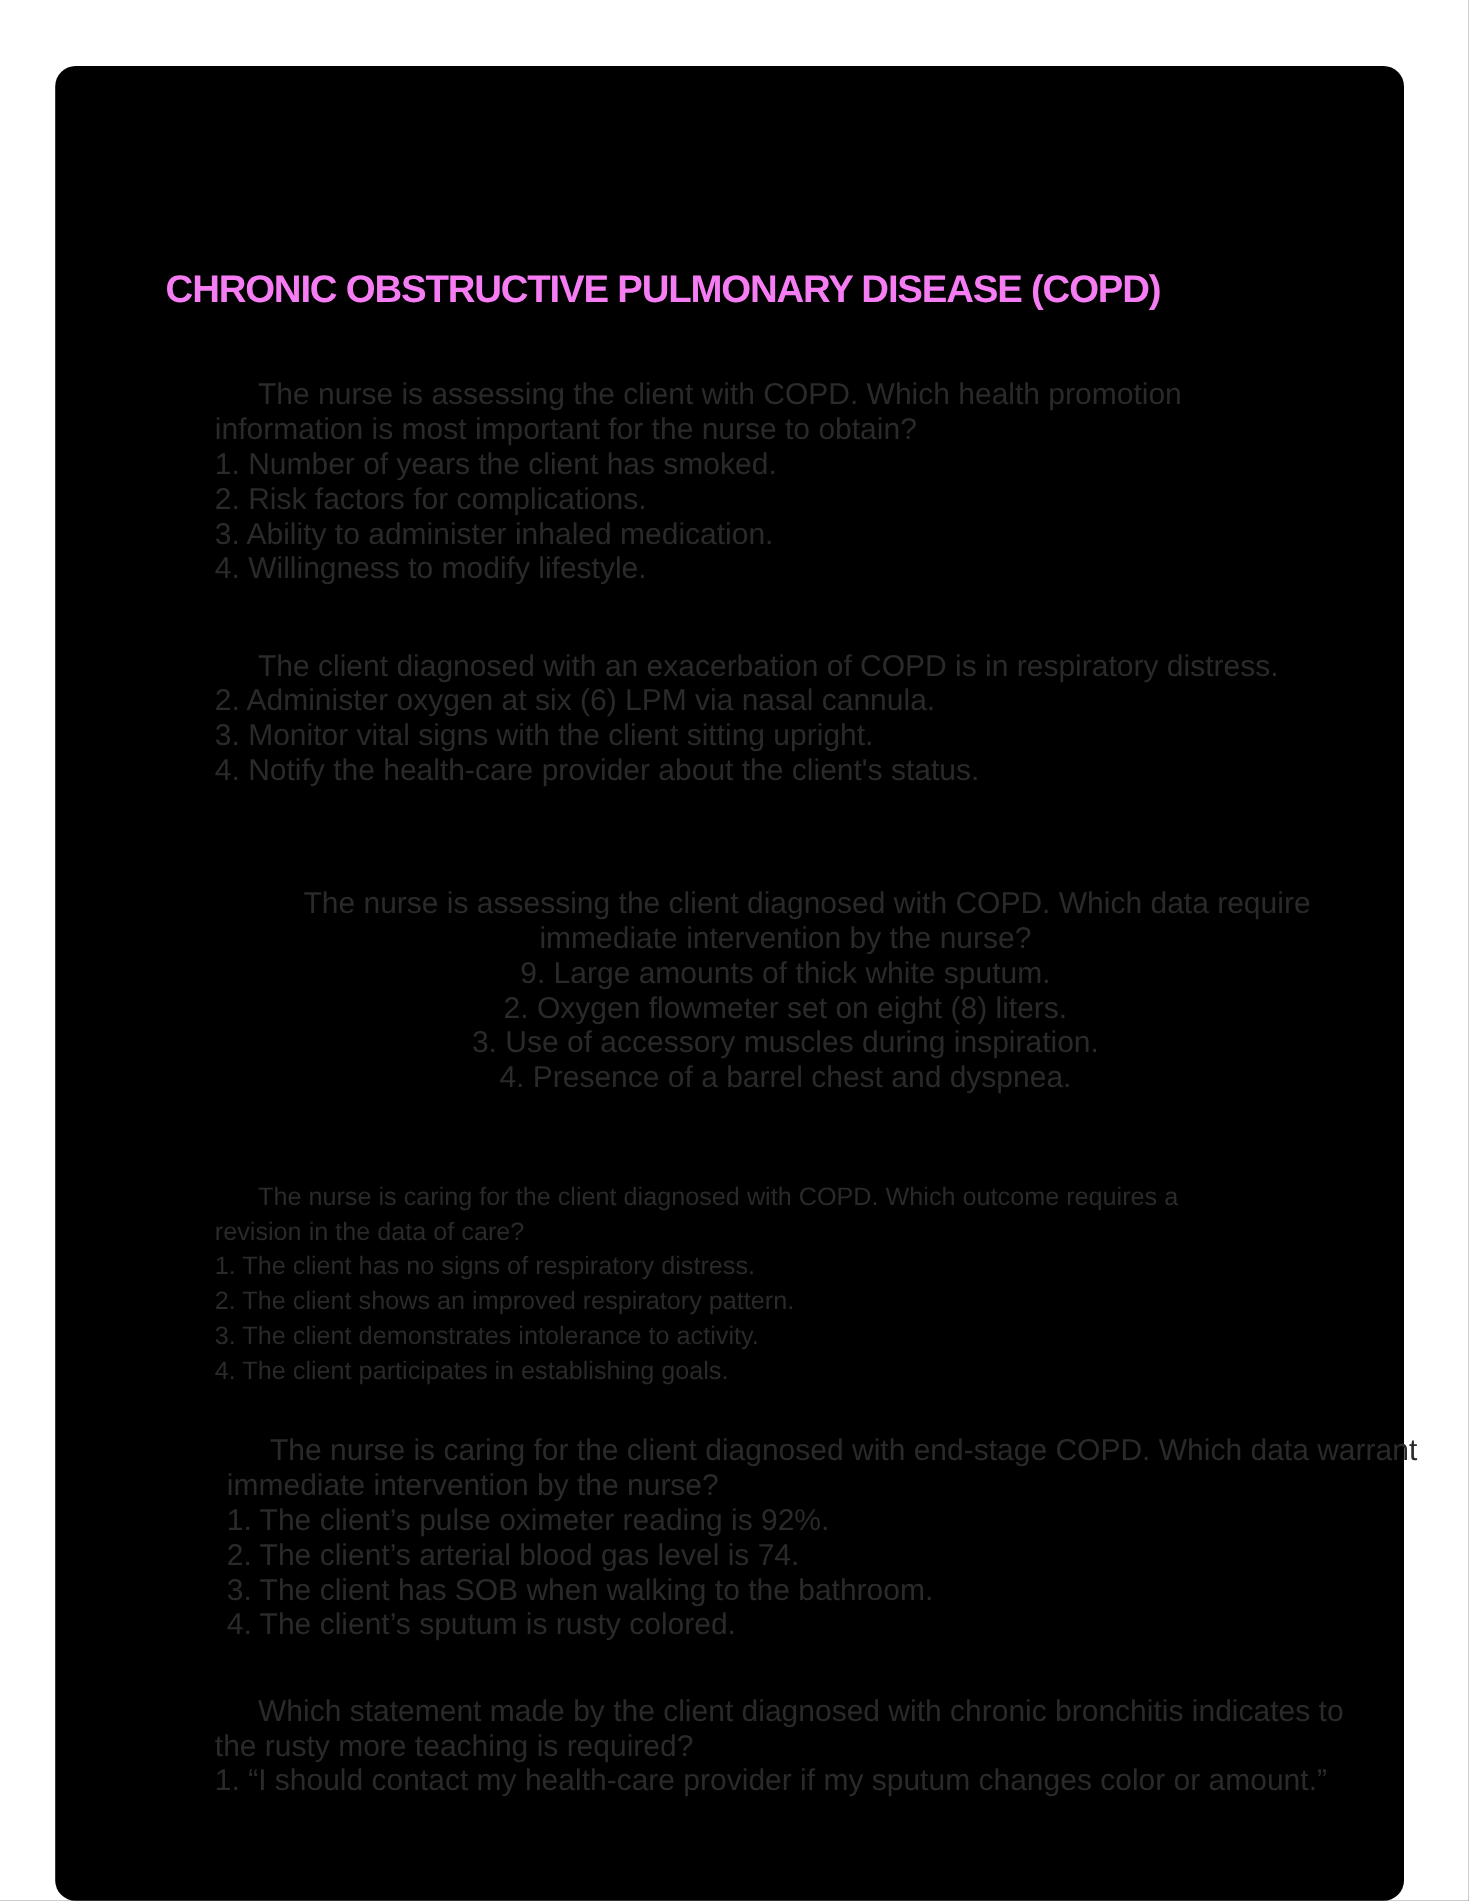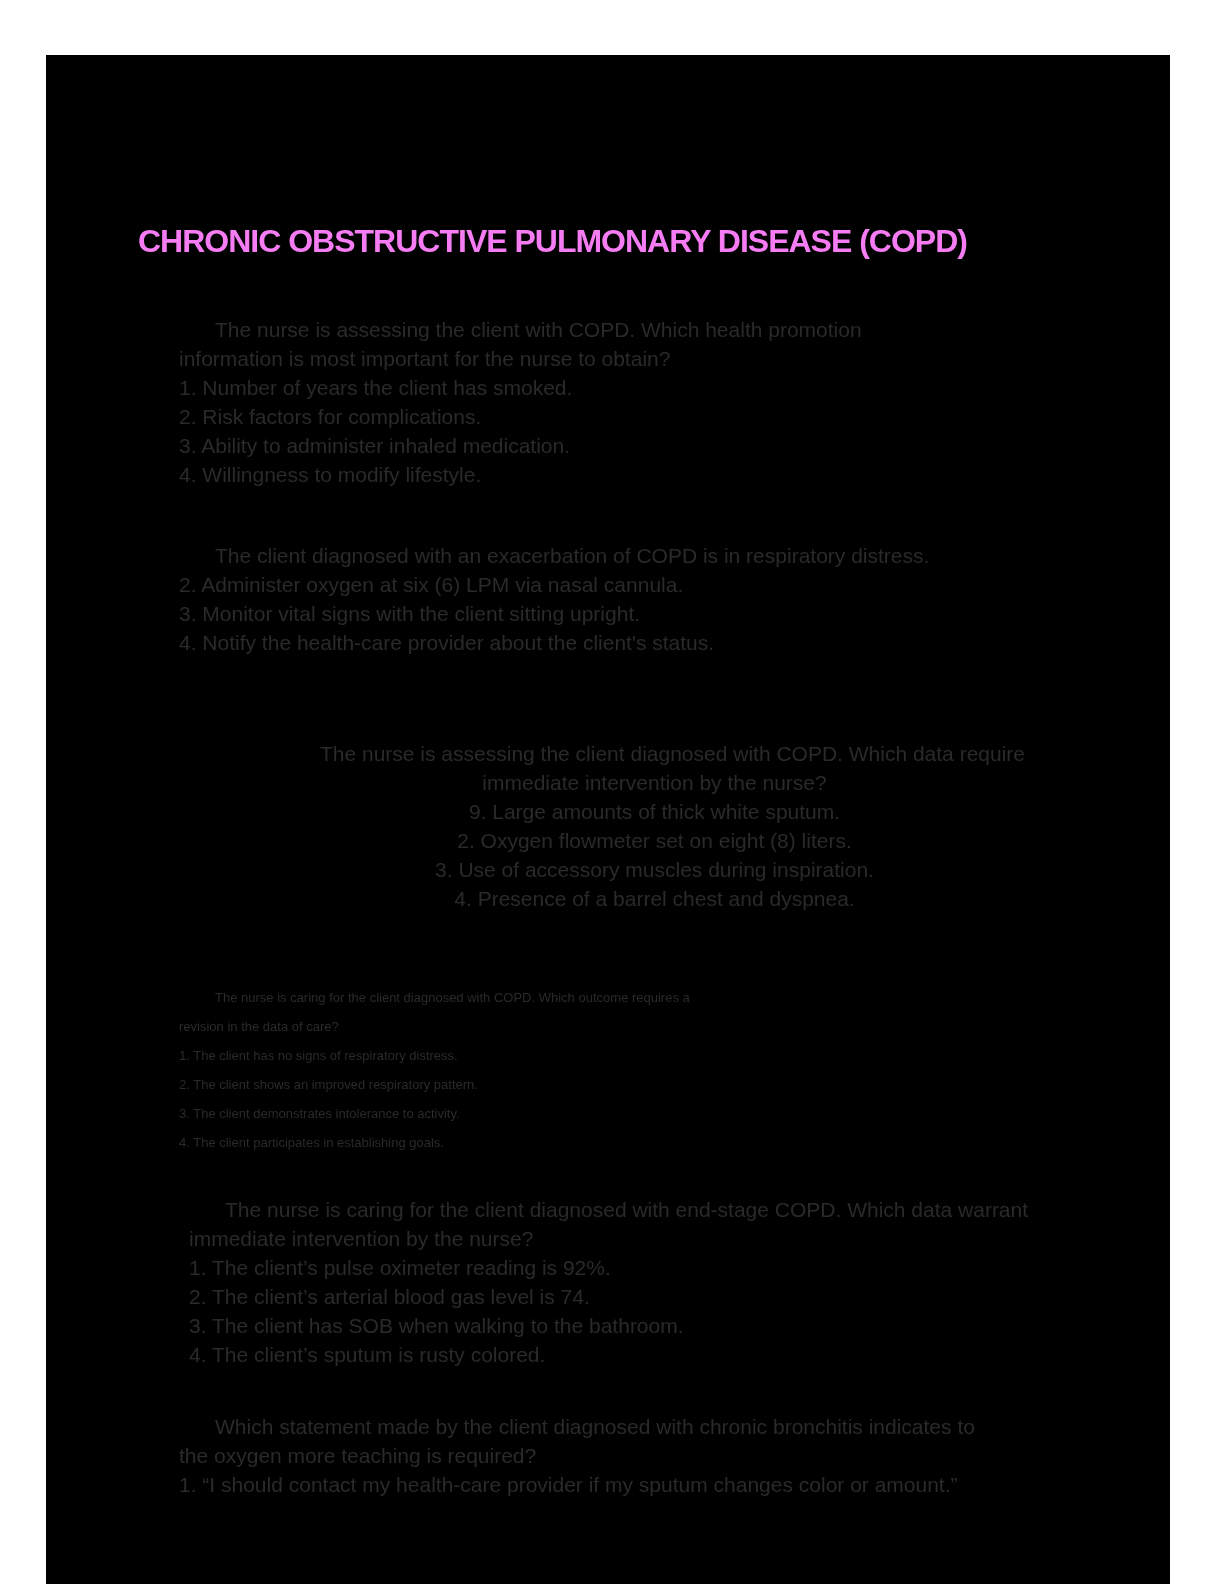--- a/index.html
+++ b/index.html
@@ -14,48 +14,49 @@
     font-family: "Liberation Sans", sans-serif;
     overflow: hidden;
   }
   .sheet {
     position: absolute;
     left: 46px;
     top: 55px;
     width: 1124px;
     height: 1529px;
     background: var(--content-bg, #000000);
+    border-radius: 17px;
   }
   .doc-title {
     position: absolute;
     left: 92px;
     top: 168px;
     font-size: 32px;
     font-weight: bold;
     letter-spacing: -1px;
     color: var(--title-color, #f57cf3);
     white-space: nowrap;
   }
   .q {
     position: absolute;
     left: 133px;
     right: 40px;
     color: var(--body-color, #2a2a2a);
-    font-size: 21px;
+    font-size: 25px;
     line-height: 29px;
   }
   .q .ln {
     white-space: nowrap;
     height: 29px;
   }
   .q .ln.indent {
     padding-left: 36px;
   }
   .q.small {
-    font-size: 13px;
+    font-size: 21px;
   }
   #q1 { top: 260px; }
   #q2 { top: 486px; }
   #q3 { top: 684px; text-align: center; }
   #q4 { top: 928px; }
   #q5 { top: 1140px; margin-left: 10px; }
   #q6 { top: 1357px; }
 </style>
 </head>
 <body>
@@ -102,17 +103,17 @@
     <div class="ln indent">The nurse is caring for the client diagnosed with end-stage COPD. Which data warrant</div>
     <div class="ln">immediate intervention by the nurse?</div>
     <div class="ln">1. The client’s pulse oximeter reading is 92%.</div>
     <div class="ln">2. The client’s arterial blood gas level is 74.</div>
     <div class="ln">3. The client has SOB when walking to the bathroom.</div>
     <div class="ln">4. The client’s sputum is rusty colored.</div>
   </div>
 
   <div class="q" id="q6">
     <div class="ln indent">Which statement made by the client diagnosed with chronic bronchitis indicates to</div>
-    <div class="ln">the oxygen more teaching is required?</div>
+    <div class="ln">the rusty more teaching is required?</div>
     <div class="ln">1. “I should contact my health-care provider if my sputum changes color or amount.”</div>
   </div>
 
 </div>
 
 </body></html>

